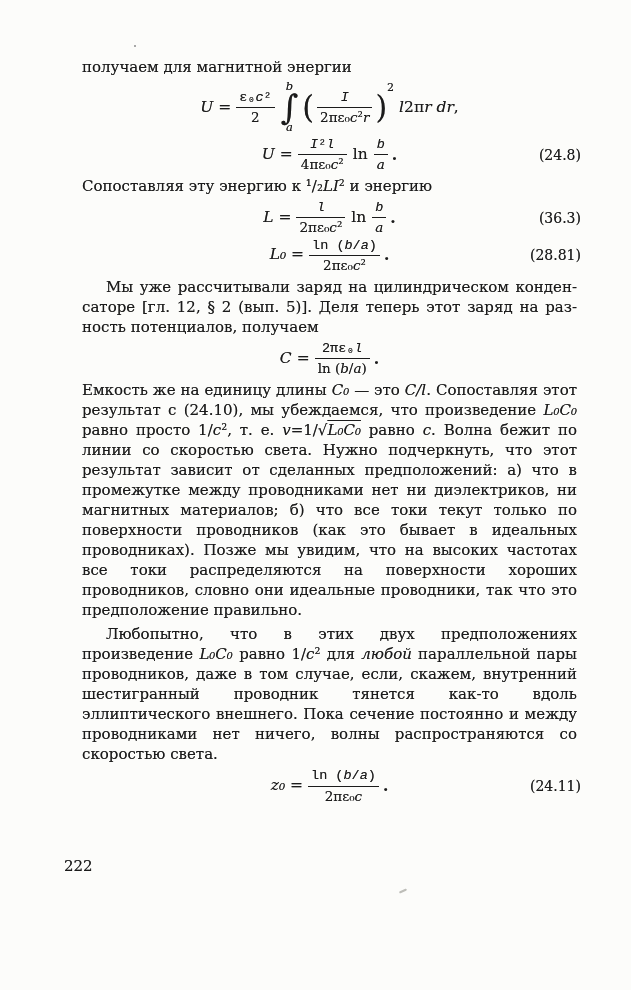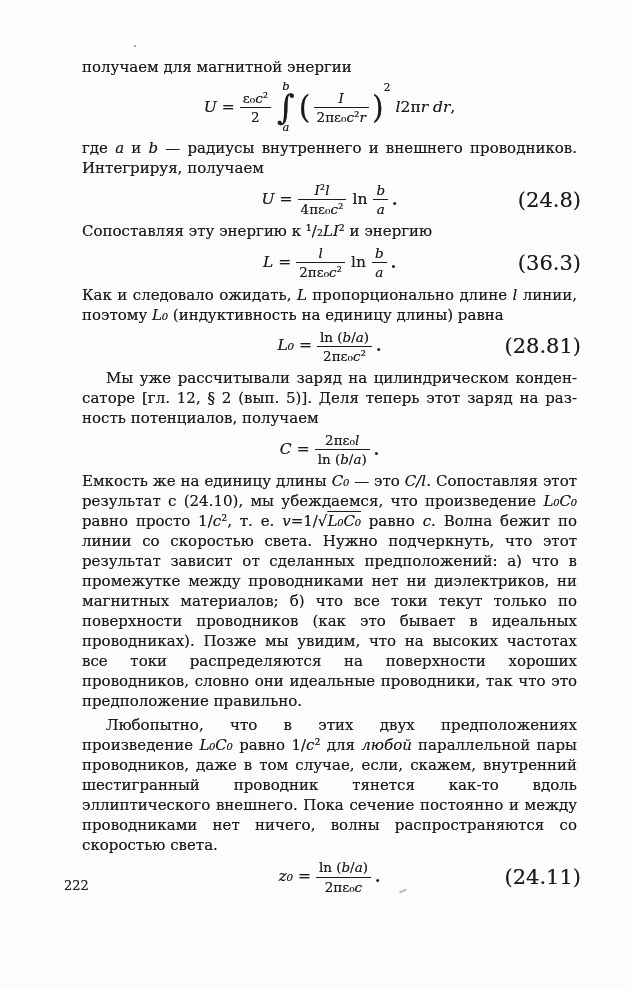--- a/index.html
+++ b/index.html
@@ -26,31 +26,31 @@
   
   .formula{
     position:relative;
     display:flex;align-items:center;justify-content:center;
     gap:5px;margin:2px 0;line-height:1.15;
     font-size:15.5px;text-align:center;
   }
   .formula.tall{margin:4px 0 3px;}
   .m{white-space:pre;}
   .frac{display:inline-grid;font-size:13.5px;line-height:1.2;}
-  .frac .num{display:block;border-bottom:1px solid #1b1b1b;padding:0 3px 1px;}
+  .frac .num{display:block;border-bottom:1px solid #1b1b1b;padding:0 3px 1px;font-family:Liberation Mono, monospace;}
   .frac .den{display:block;padding:1px 3px 0;text-align:center;}
   .intcol{display:inline-flex;flex-direction:column;align-items:center;line-height:1;margin:0 1px;}
   .ilim{font-size:11.5px;line-height:1;}
   .isign{font-size:34px;line-height:0.82;padding:1px 0;}
   .bigp{font-size:30px;line-height:1;transform:scaleY(1.08);font-weight:400;margin:0 -2px;}
   .pow{font-size:11px;align-self:flex-start;margin:1px 0 0 -3px;line-height:1;}
   .op{margin:8px 1px;}
   .end{line-height:0;margin-left:-1px;font-weight:700;}
-  .eqtag{position:absolute;right:0;top:50%;transform:translateY(-50%);font-size:21px;line-height:1;}
-  .pageno{position:absolute;left:64px;top:878px;font-size:13px;text-shadow:0 0 0.4px rgba(0,0,0,0.55);}
+  .eqtag{position:absolute;right:0;top:50%;transform:translateY(-50%);font-size:14px;line-height:1;}
+  .pageno{position:absolute;left:64px;top:857px;font-size:15px;text-shadow:0 0 0.4px rgba(0,0,0,0.55);}
   .speck{position:absolute;display:block;}
   .speck.s1{left:134px;top:45px;width:2px;height:2px;border-radius:50%;background:#8d8d8d;}
   .speck.s2{left:399px;top:890px;width:8px;height:2px;background:#bdbdb8;transform:rotate(-24deg);border-radius:1px;}
 </style>
 </head>
 <body>
 
 <div class="page">
   <main class="column">
 
@@ -70,21 +70,20 @@
       <span class="bigp">(</span>
       <span class="frac">
         <span class="num"><span class="it">I</span></span>
         <span class="den"><span>2πε₀</span><span class="it">c</span><span>²</span><span class="it">r</span></span>
       </span>
       <span class="bigp">)</span>
       <span class="pow">2</span>
       <span class="m"><span class="it">l</span><span>2π</span><span class="it">r</span><span> </span><span class="it">dr</span><span>,</span></span>
     </div>
 
-    <p class="para"><span>где </span><span class="it">a</span><span> и </span><span class="it">b</span><span> — радиусы внутреннего и внешнего проводников. Интегрируя, получаем</span></p>
 
     <div class="formula">
       <span class="m"><span class="it">U</span><span> =</span></span>
       <span class="frac">
         <span class="num"><span class="it">I</span><span>²</span><span class="it">l</span></span>
         <span class="den"><span>4πε₀</span><span class="it">c</span><span>²</span></span>
       </span>
       <span class="op">ln</span>
       <span class="frac">
         <span class="num it">b</span>
@@ -104,21 +103,20 @@
       </span>
       <span class="op">ln</span>
       <span class="frac">
         <span class="num it">b</span>
         <span class="den it">a</span>
       </span>
       <span class="end">.</span>
       <span class="eqtag">(36.3)</span>
     </div>
 
-    <p class="para"><span>Как и следовало ожидать, </span><span class="it">L</span><span> пропорционально длине </span><span class="it">l</span><span> линии, поэтому </span><span class="it">L₀</span><span> (индуктивность на единицу длины) равна</span></p>
 
     <div class="formula">
       <span class="m"><span class="it">L₀</span><span> =</span></span>
       <span class="frac">
         <span class="num"><span>ln (</span><span class="it">b</span><span>/</span><span class="it">a</span><span>)</span></span>
         <span class="den"><span>2πε₀</span><span class="it">c</span><span>²</span></span>
       </span>
       <span class="end">.</span>
       <span class="eqtag">(28.81)</span>
     </div>

